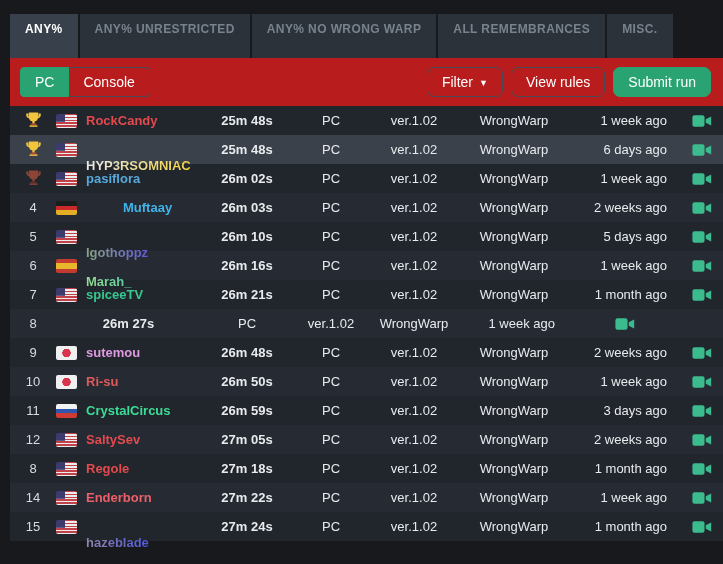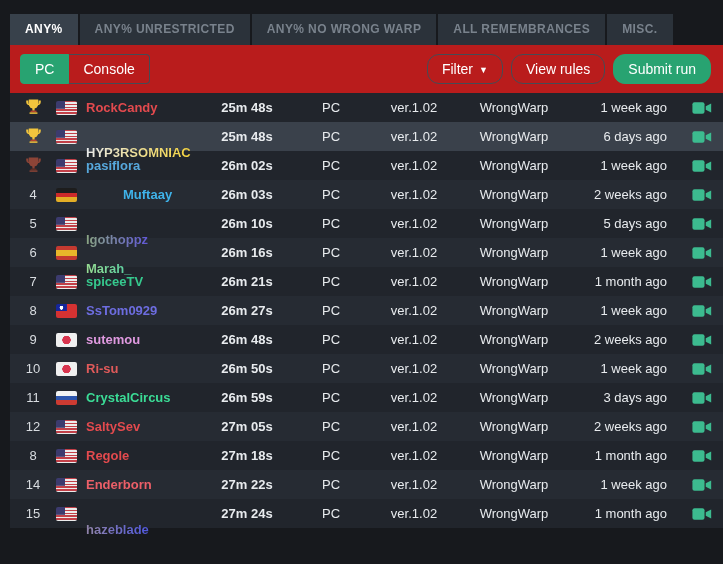--- a/index.html
+++ b/index.html
@@ -5,34 +5,34 @@
   html,body{margin:0;padding:0;}
   body{
     width:723px;height:564px;overflow:hidden;
     background:#17191d;
     font-family:"Liberation Sans", sans-serif;
     -webkit-font-smoothing:antialiased;
   }
   
   .tabbar{display:flex;gap:2px;padding:14px 0 0 10px;}
   .tab{
-    height:31px;line-height:31px;padding:0 15px;
+    height:44px;line-height:31px;padding:0 15px;
     background:#2b323a;color:#79828c;
     font-size:12px;font-weight:700;letter-spacing:.4px;text-transform:uppercase;
     cursor:pointer;white-space:nowrap;
   }
   .tab.active{background:#38414b;color:#fff;}
   
   .panel{margin-left:10px;width:713px;background:#b91c1c;}
   
   .controls{display:flex;align-items:center;justify-content:space-between;padding:9px 12px 9px 10px;}
   .seg{display:flex;}
   .btn{
     font-size:14px;color:#fff;background:transparent;
-    border:1px solid #454c55;border-radius:12px;
+    border:1px solid #454c55;border-radius:7px;
     padding:6px 14px;cursor:pointer;font-family:inherit;
   }
   .btn.green{background:#28a371;border-color:#28a371;}
   .seg .btn:first-child{border-radius:4px 0 0 4px;}
   .seg .btn:last-child{border-radius:0 4px 4px 0;border-left:none;}
   .right-controls{display:flex;gap:8px;}
   .caret{font-size:9px;margin-left:6px;display:inline-block;transform:translateY(-1px);}
   
   .grid-row{
     display:grid;
@@ -250,24 +250,20 @@
         <div class="c-right">1 month ago</div>
         <div class="c-video">
           <svg viewBox="0 0 24 16" width="20" height="14">
             <rect x="0.5" y="1" width="14.5" height="14" rx="2.5" fill="#3cbb8f"></rect>
             <path d="M16.5 6 L23 2.5 V13.5 L16.5 10 z" fill="#3cbb8f"></path>
           </svg>
         </div>
       </div>
       <div class="grid-row row-light">
         <div class="c-rank">8</div>
-        <div class="c-player">
-          <span class="flag flag-tw"></span>
-          <span class="pname" style="color: rgb(109, 109, 224);">SsTom0929</span>
-        </div>
         <div class="c-center c-time">26m 27s</div>
         <div class="c-center">PC</div>
         <div class="c-center">ver.1.02</div>
         <div class="c-center">WrongWarp</div>
         <div class="c-right">1 week ago</div>
         <div class="c-video">
           <svg viewBox="0 0 24 16" width="20" height="14">
             <rect x="0.5" y="1" width="14.5" height="14" rx="2.5" fill="#3cbb8f"></rect>
             <path d="M16.5 6 L23 2.5 V13.5 L16.5 10 z" fill="#3cbb8f"></path>
           </svg>

